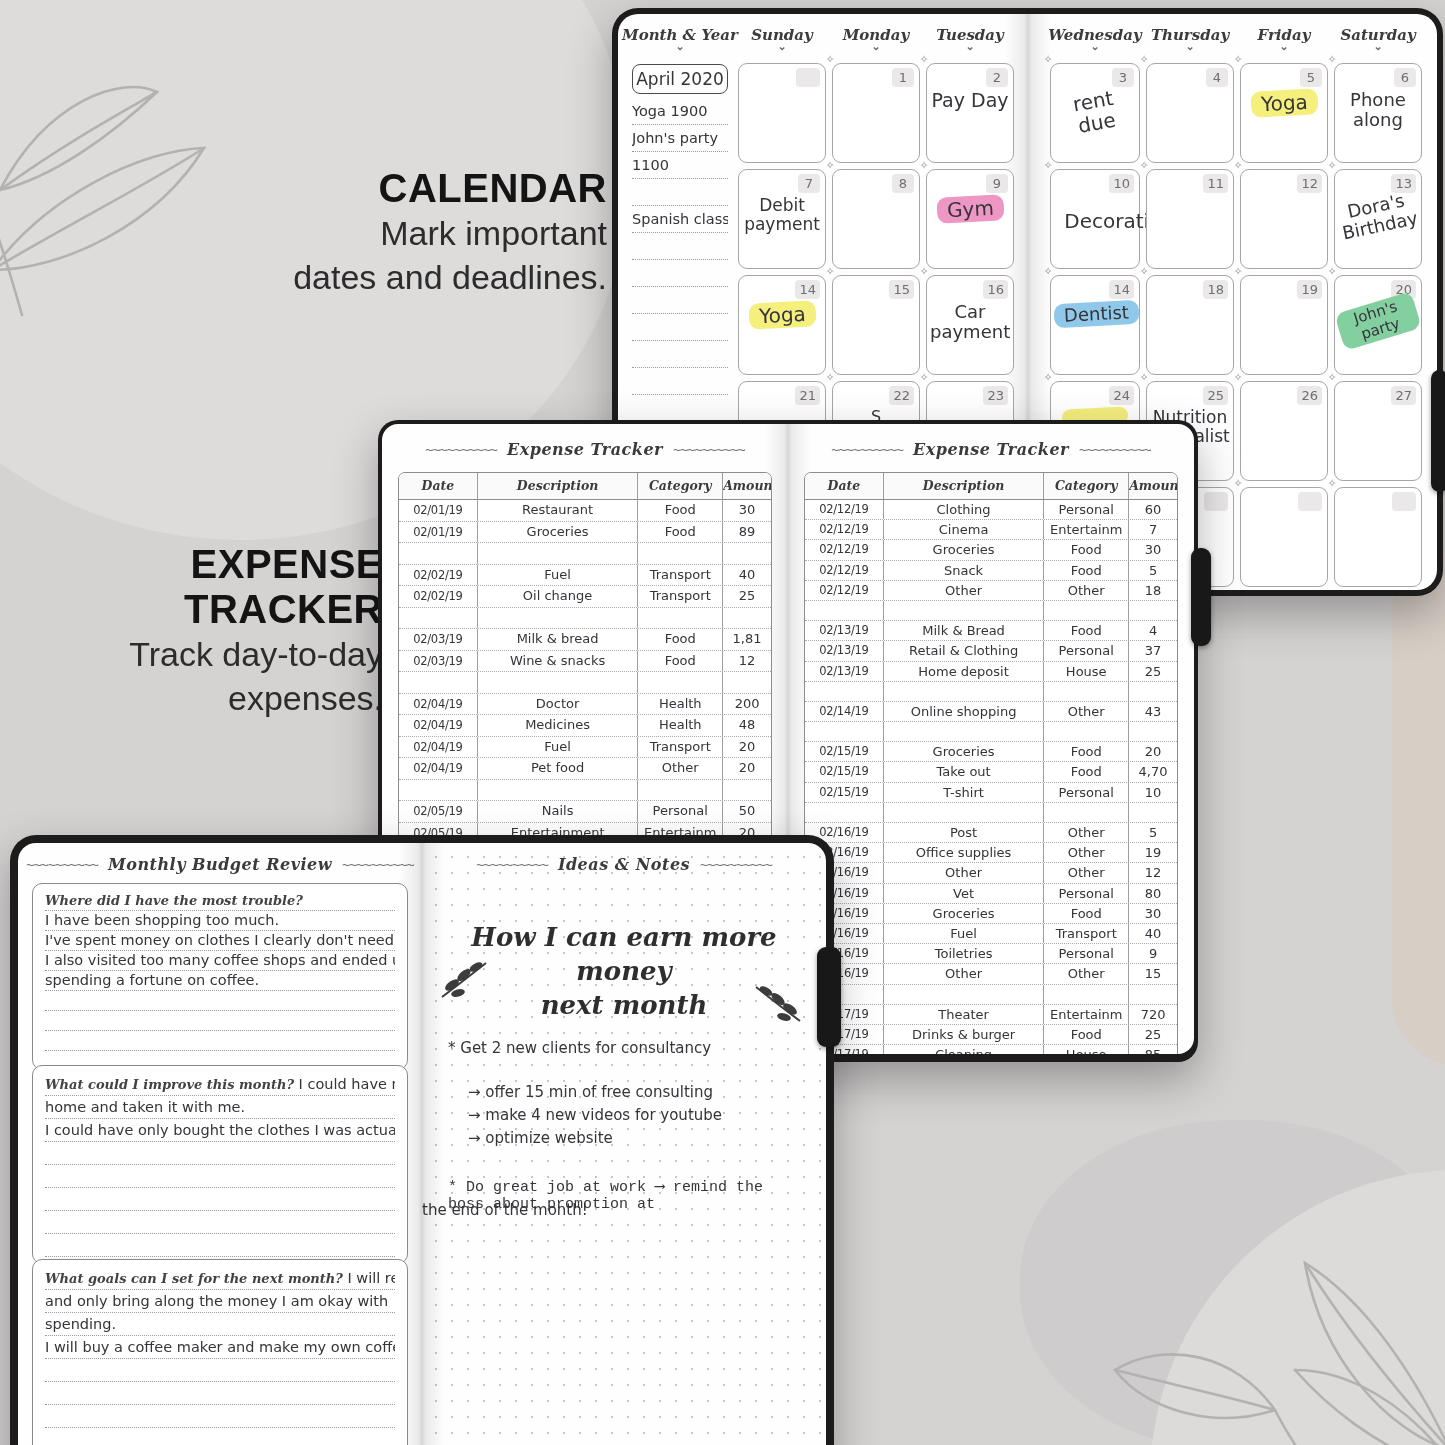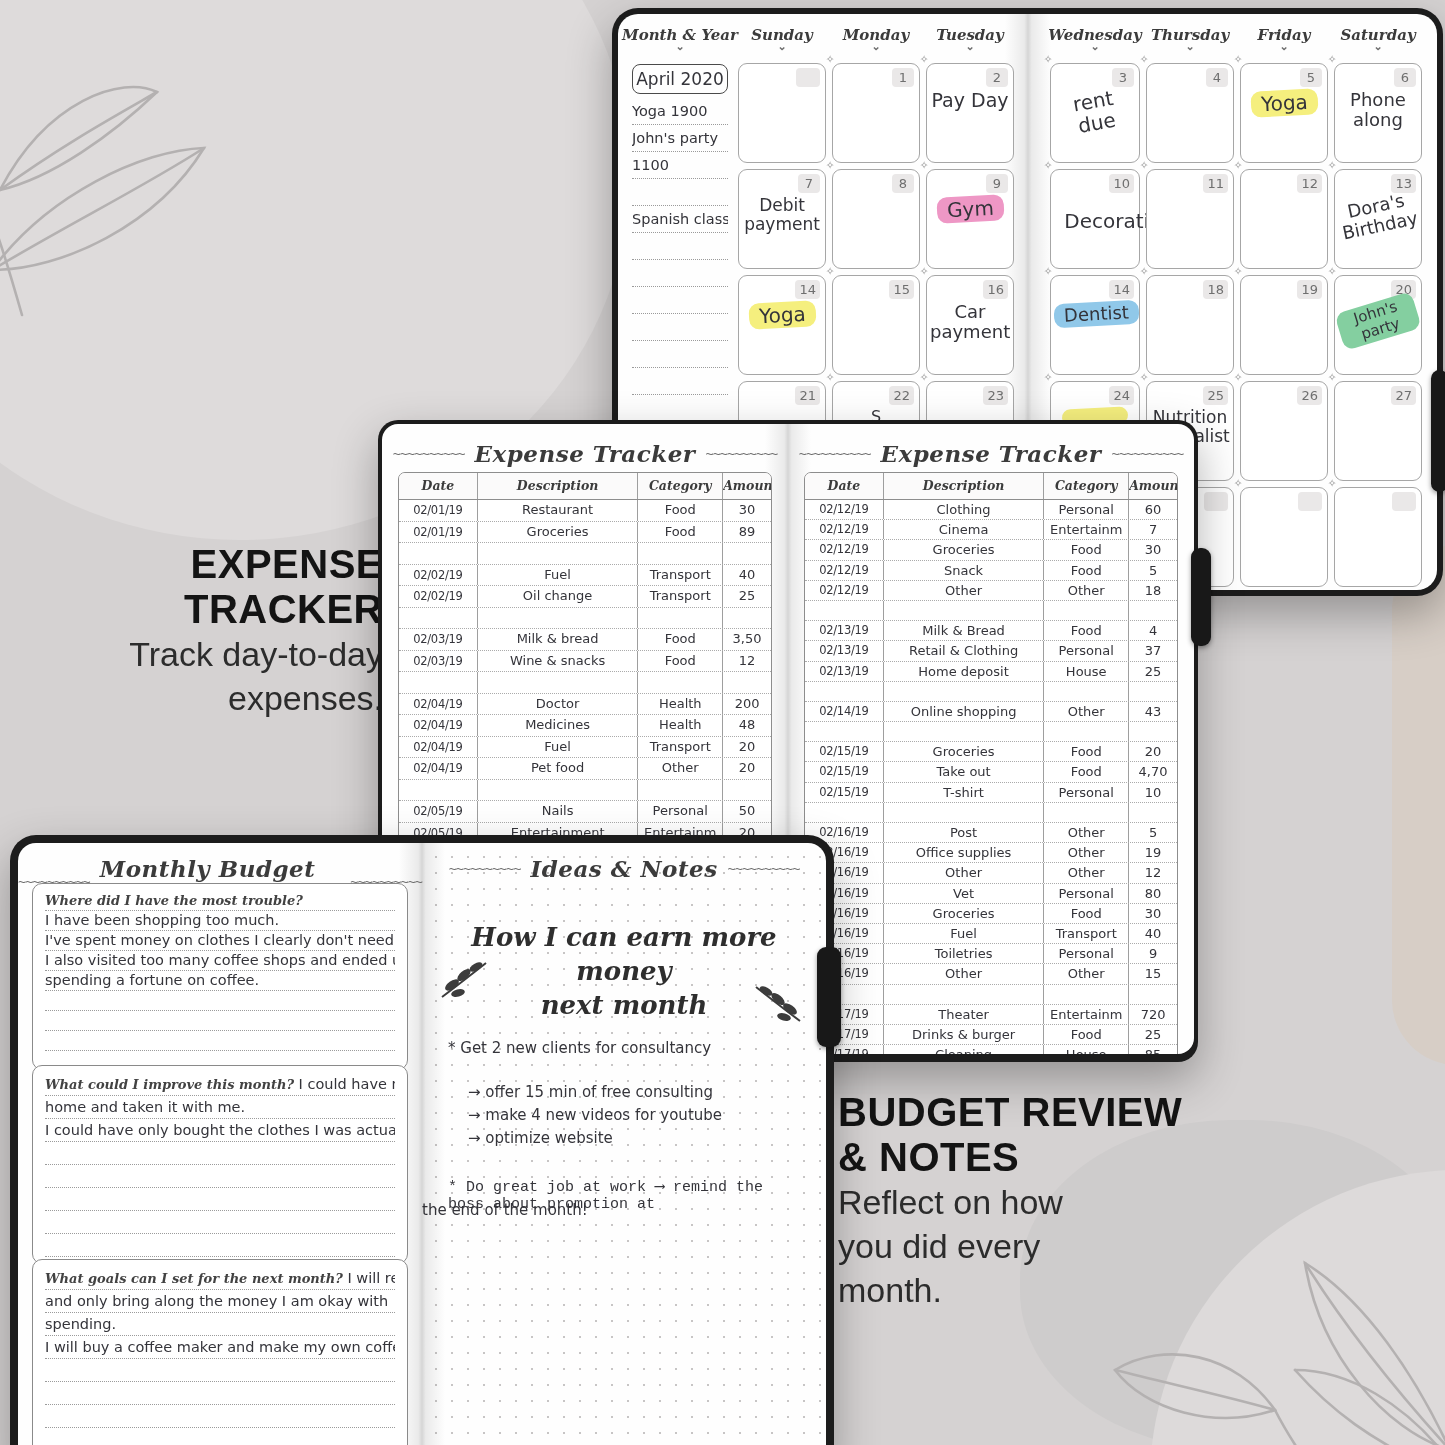--- a/index.html
+++ b/index.html
@@ -34,21 +34,21 @@
     border-radius:4px;font-family:"DejaVu Sans",sans-serif;font-size:13px;line-height:19px;
     color:#6f6f6f;text-align:center;padding:0 4px;}
   .entry{position:absolute;left:3px;right:3px;top:26px;text-align:center;font-size:17px;line-height:1.12;}
   .hl{display:inline-block;padding:2px 10px;border-radius:10px;}
   .dia{position:absolute;color:#8f8f8f;font-size:11px;transform:translate(-50%,-55%);}
   .sline{border-bottom:1.6px dotted #9a9a9a;font-size:14.5px;line-height:26px;height:26px;
     overflow:hidden;white-space:nowrap;}
 
   
   .ptitle{position:absolute;left:0;right:0;display:flex;align-items:center;justify-content:center;gap:10px;}
-  .ptitle .tt{font-size:23px;letter-spacing:.5px;}
+  .ptitle .tt{font-size:16px;letter-spacing:.5px;}
   .sq{color:#6b6b6b;font-size:14px;letter-spacing:-1px;font-style:normal;}
 
   
   .etable{position:absolute;border:1.3px solid #8d8d8d;border-radius:7px;overflow:hidden;background:#fff;}
   .erow{display:flex;border-bottom:1.2px dotted #ababab;}
   .ehead{border-bottom:1.2px solid #8d8d8d;background:#fbfafa;}
   .ec{overflow:hidden;white-space:nowrap;text-align:center;}
   .ec+.ec{border-left:1px solid #9e9e9e;}
   .ehc{font-size:12.5px;line-height:26px;height:26px;text-align:center;}
   .edate{font-size:11.5px;letter-spacing:-.3px;}
@@ -88,35 +88,33 @@
   <svg class="leafart" style="left:1105px;top:1245px;" width="345" height="200" viewBox="0 0 345 200">
     <path d="M10 125 C60 95 130 108 170 165 C110 185 40 165 10 125 Z"></path>
     <path d="M10 125 C70 140 125 152 170 165"></path>
     <path d="M200 18 C260 55 310 130 345 205 C280 185 215 110 200 18 Z"></path>
     <path d="M200 18 C245 90 295 150 345 205"></path>
     <path d="M190 125 C245 125 300 160 340 210"></path>
     <path d="M190 125 C230 170 270 195 310 215"></path>
     <path d="M170 165 C180 185 190 200 200 215"></path>
   </svg>
 
+  <div class="mk" style="right:838px;top:166px;text-align:right;">
+    <div class="mk-title">CALENDAR</div>
+    <div class="mk-sub">Mark important</div>
+    <div class="mk-sub">dates and deadlines.</div>
+  </div>
 
   <div class="mk" style="right:1062px;top:542px;text-align:right;">
     <div class="mk-title">EXPENSE</div>
     <div class="mk-title">TRACKER</div>
     <div class="mk-sub">Track day-to-day</div>
     <div class="mk-sub">expenses.</div>
   </div>
 
-  <div class="mk" style="left:838px;top:1090px;text-align:left;">
-    <div class="mk-title">BUDGET REVIEW</div>
-    <div class="mk-title">&amp; NOTES</div>
-    <div class="mk-sub">Reflect on how</div>
-    <div class="mk-sub">you did every</div>
-    <div class="mk-sub">month.</div>
-  </div>
 
   <div class="book" style="left:612px;top:8px;width:831px;height:588px;border-radius:26px;z-index:20;">
     <div class="pages" id="cal-pages" style="left:6px;top:6px;width:819px;height:576px;border-radius:20px;">
       <div class="fold"></div>
     <div class="printed dayhead" style="left: 2px; top: 12px; width: 120px;">
           <div style="font-size: 15px;">Month &amp; Year</div>
           <div class="chev">⌄</div>
         </div>
         <div class="printed dayhead" style="left: 104px; top: 12px; width: 120px;">
           <div style="font-size: 15px;">Sunday</div>
@@ -367,21 +365,21 @@
             <div class="erow" style="height: 20.5px;">
               <div class="ec hw edate" style="width: 78px; line-height: 20.5px;"></div>
               <div class="ec hw etxt" style="width: 160px; line-height: 20.5px;"></div>
               <div class="ec hw etxt" style="width: 84px; line-height: 20.5px;"></div>
               <div class="ec hw etxt" style="width: 48px; line-height: 20.5px;"></div>
             </div>
             <div class="erow" style="height: 20.5px;">
               <div class="ec hw edate" style="width: 78px; line-height: 20.5px;">02/03/19</div>
               <div class="ec hw etxt" style="width: 160px; line-height: 20.5px;">Milk &amp; bread</div>
               <div class="ec hw etxt" style="width: 84px; line-height: 20.5px;">Food</div>
-              <div class="ec hw etxt" style="width: 48px; line-height: 20.5px;">3,50</div>
+              <div class="ec hw etxt" style="width: 48px; line-height: 20.5px;">1,81</div>
             </div>
             <div class="erow" style="height: 20.5px;">
               <div class="ec hw edate" style="width: 78px; line-height: 20.5px;">02/03/19</div>
               <div class="ec hw etxt" style="width: 160px; line-height: 20.5px;">Wine &amp; snacks</div>
               <div class="ec hw etxt" style="width: 84px; line-height: 20.5px;">Food</div>
               <div class="ec hw etxt" style="width: 48px; line-height: 20.5px;">12</div>
             </div>
             <div class="erow" style="height: 20.5px;">
               <div class="ec hw edate" style="width: 78px; line-height: 20.5px;"></div>
               <div class="ec hw etxt" style="width: 160px; line-height: 20.5px;"></div>

